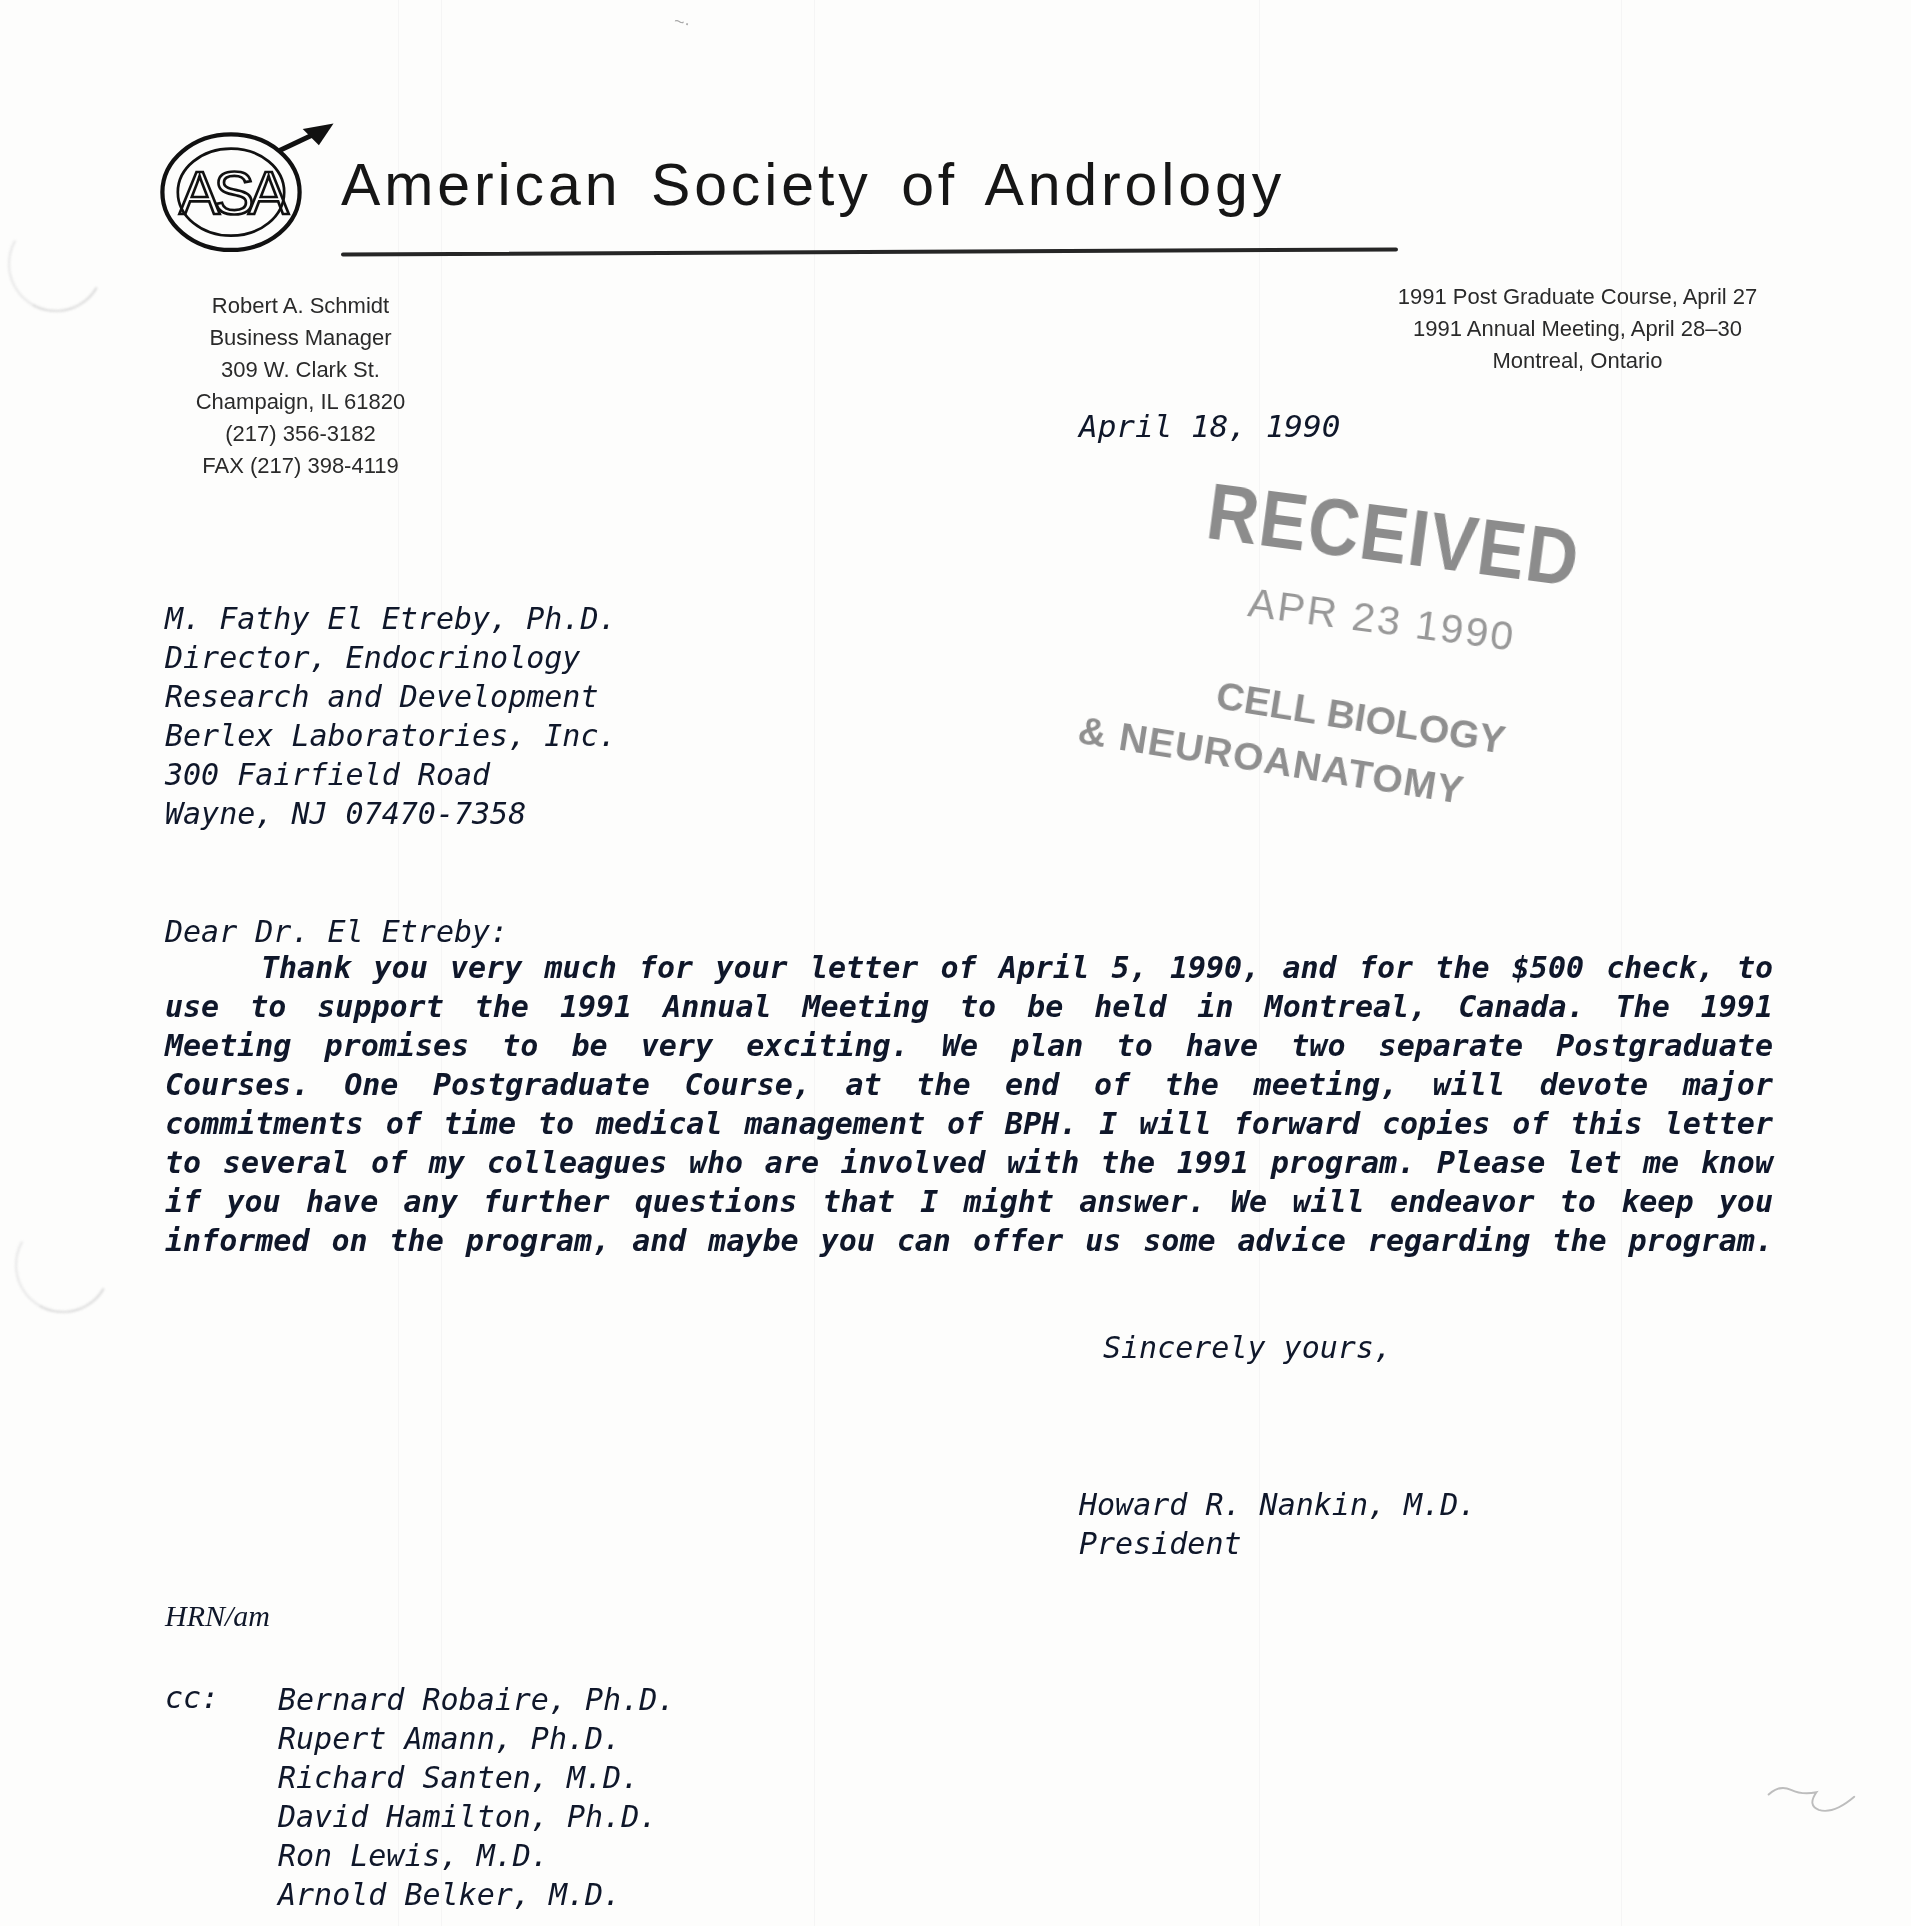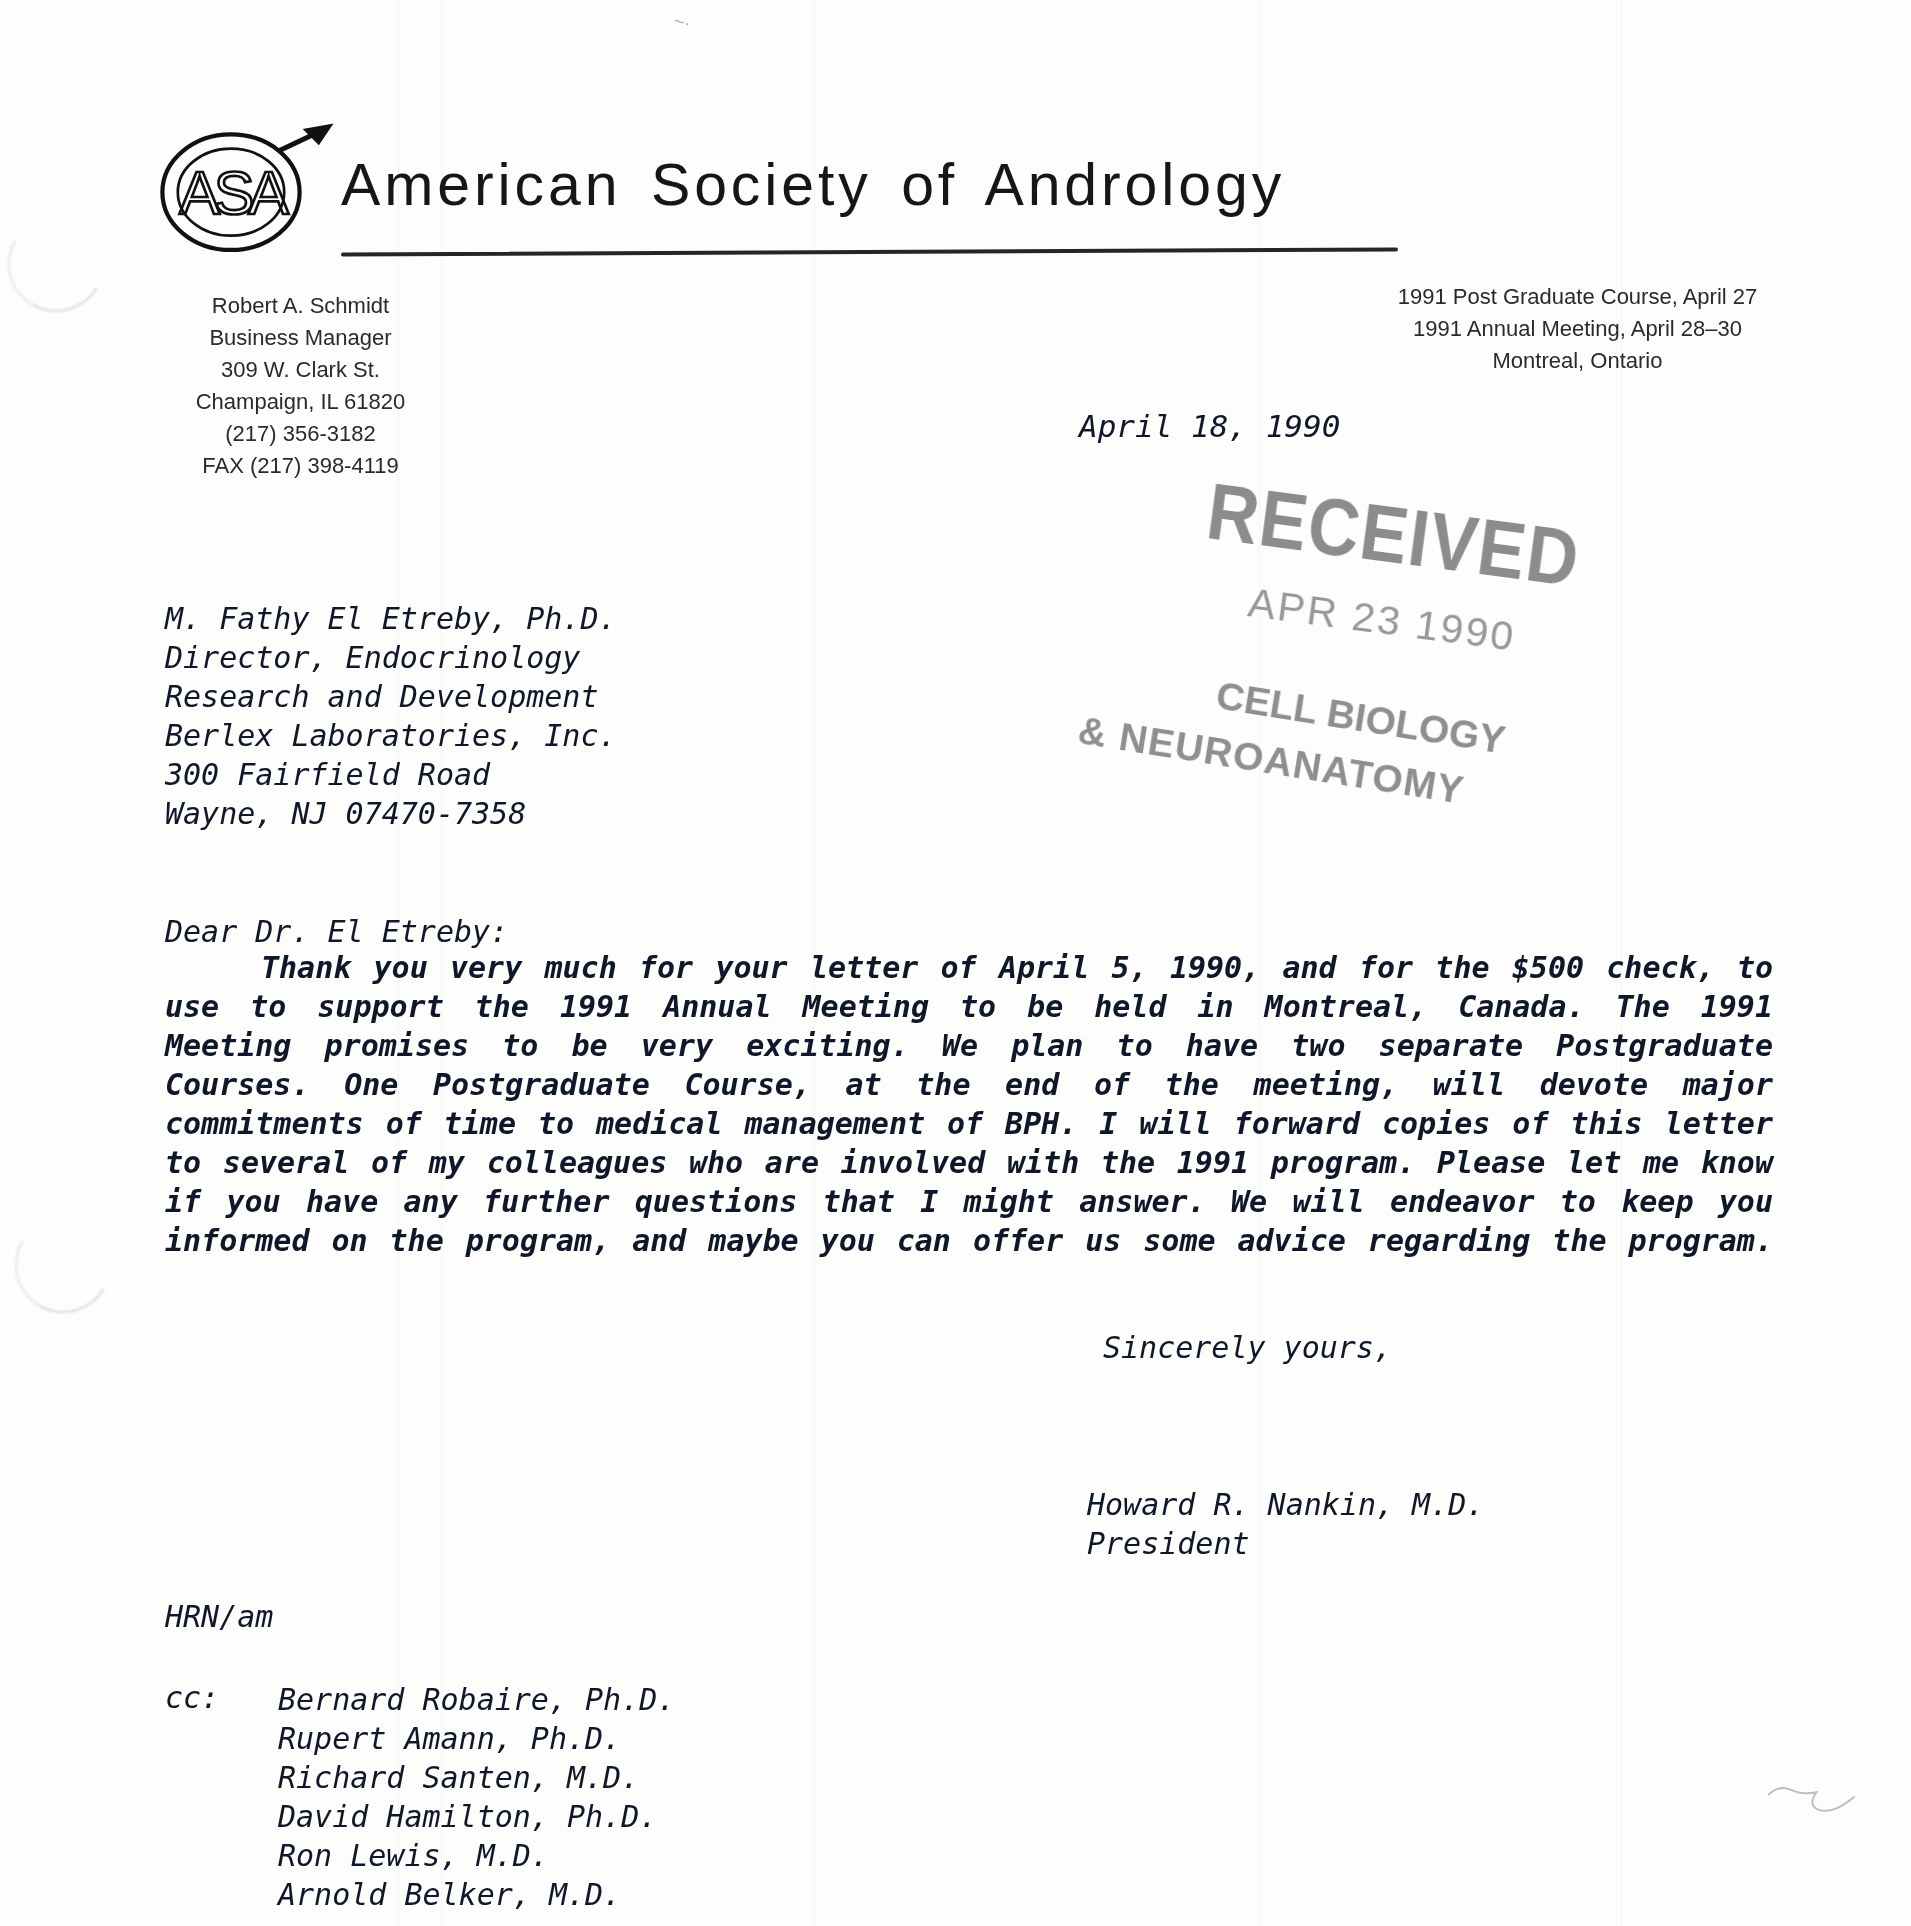--- a/index.html
+++ b/index.html
@@ -18,22 +18,22 @@
   
   .mono{font-family:"DejaVu Sans Mono","Liberation Mono",monospace;font-style:italic;color:#0f172a;}
   .date-line{position:absolute;left:1079px;top:408px;font-size:31px;}
   .recipient{position:absolute;left:165px;top:599px;font-size:30px;line-height:39px;}
   .salutation{position:absolute;left:165px;top:866px;font-size:30px;margin-top:48px;}
   .letter-body{position:absolute;left:165px;top:948px;width:1608px;font-size:30px;line-height:39px;font-weight:bold;}
   .bl{text-align:justify;text-align-last:justify;}
   .bl-first{text-indent:96px;}
   .bl-last{text-align:left;text-align-last:left;}
   .sincerely{position:absolute;left:1086px;top:1330px;font-size:30px;margin-left:17px;}
-  .signer{position:absolute;left:1079px;top:1485px;font-size:30px;line-height:39px;margin-left:8px;}
-  .ref-line{position:absolute;left:165px;top:1599px;font-size:30px;}
+  .signer{position:absolute;left:1079px;top:1485px;font-size:30px;line-height:39px;}
+  .ref-line{position:absolute;left:165px;top:1599px;font-size:30px;font-family:Liberation Serif, serif;}
   .cc-label{position:absolute;left:165px;top:1680px;font-size:30px;}
   .cc-names{position:absolute;left:278px;top:1680px;font-size:30px;line-height:39px;}
   
   .stamp-received{position:absolute;left:1140px;top:495px;width:497px;text-align:center;
                   transform:rotate(7.5deg);color:#8c8c8c;filter:blur(0.6px);}
   .stamp-received .big{display:inline-block;font-weight:700;font-size:79px;line-height:1;
                        transform:scaleX(0.9);letter-spacing:1.5px;}
   .stamp-received .sdate{display:block;font-size:41px;margin-top:23px;letter-spacing:2.3px;
                          color:#989898;font-weight:400;}
   .stamp-dept{position:absolute;left:1056px;top:705px;width:693px;transform:rotate(9deg);

